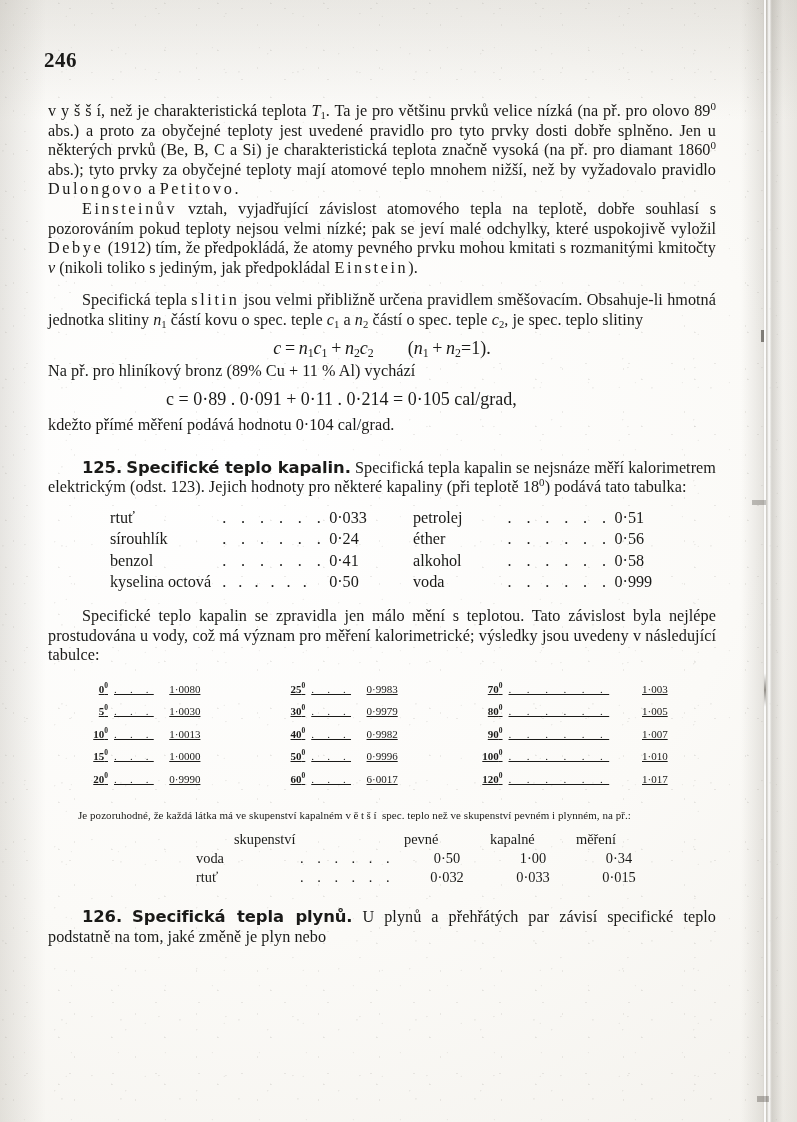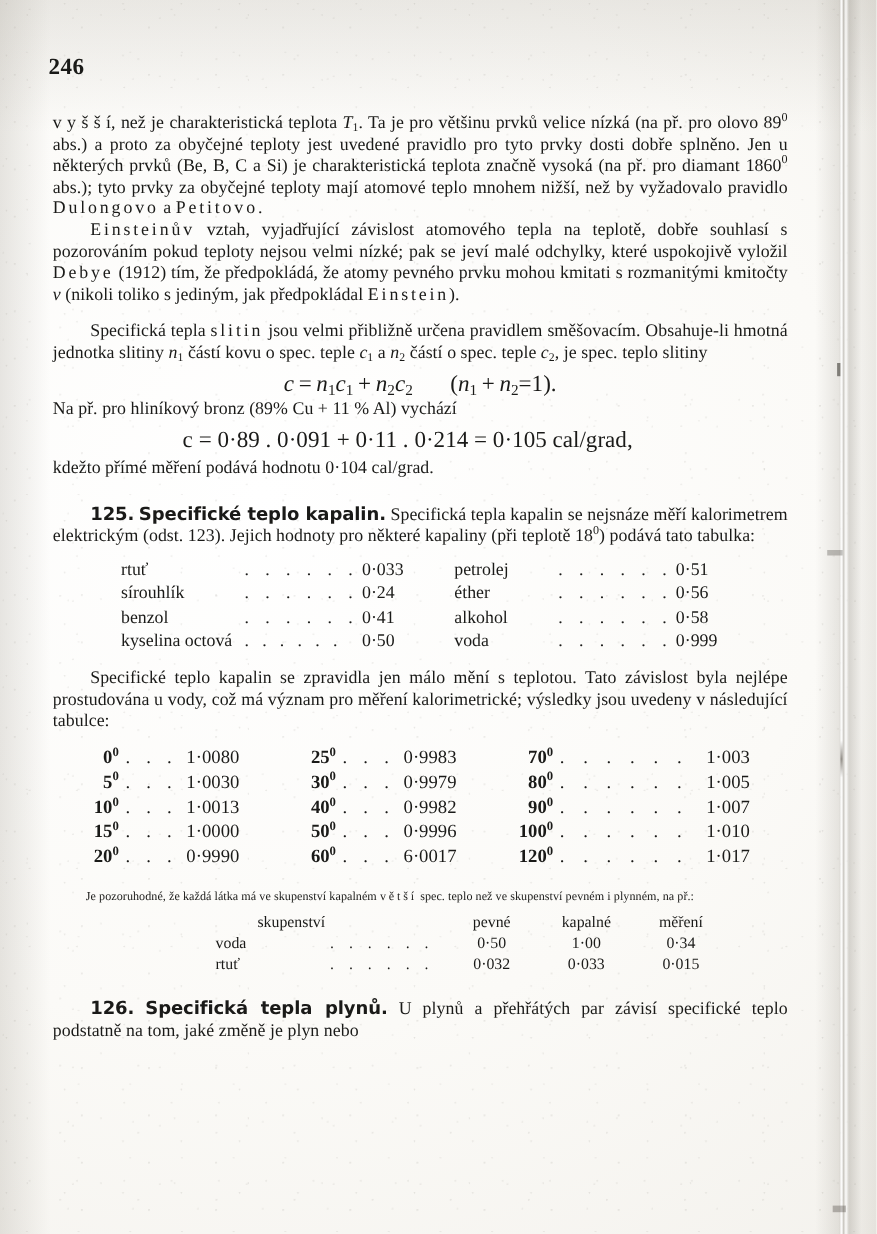--- a/index.html
+++ b/index.html
@@ -72,54 +72,54 @@
     position:absolute;left:48px;top:90px;width:668px;
   }
   p{margin:0;font-size:16.2px;line-height:19.6px;text-align:justify;
     text-align-last:left;letter-spacing:.05px;}
   p.ind{text-indent:34px;}
   .sp{letter-spacing:2.6px;}            
   i,em{font-style:italic;}
   sup{font-size:.68em;vertical-align:super;line-height:0;}
   sub{font-size:.66em;vertical-align:-.28em;line-height:0;}
 
-  .eq{margin:6px 0 2px;font-size:21px;line-height:22px;text-align:center;}
+  .eq{margin:6px 0 2px;font-size:18px;line-height:22px;text-align:center;}
   .eq.left-ind{text-align:left;padding-left:118px;}
   .eq .gap{display:inline-block;width:34px;}
 
   .head{font-family:"DejaVu Sans", sans-serif;font-weight:bold;
         font-size:16.4px;letter-spacing:-.1px;}
 
   
   .liq{margin-top:10px;margin-left:62px;width:566px;border-collapse:collapse;}
   .liq td{font-size:16.2px;line-height:21.5px;padding:0;vertical-align:baseline;
           white-space:nowrap;}
   .liq td.nm{width:118px;}
   .liq td.dots{letter-spacing:5.4px;color:#1a1a18;}
   .liq td.val{width:74px;text-align:left;padding-left:3px;}
   .liq td.gapcell{width:34px;}
 
   .wat{margin-top:12px;margin-left:14px;width:652px;border-collapse:collapse;}
-  .wat td{font-size:17px;line-height:22.5px;padding:0;white-space:nowrap;
-          vertical-align:baseline;}
+  .wat td{font-size:11px;line-height:22.5px;padding:0;white-space:nowrap;
+          vertical-align:baseline;text-decoration:underline;}
   .wat td.t{width:46px;text-align:right;font-weight:600;}
   .wat td.d{letter-spacing:5.2px;padding:0 2px 0 6px;}
   .wat td.v{width:72px;}
   .wat td.sep{width:18px;}
 
   .small{font-size:11px;line-height:17px;text-align:justify;text-align-last:left;}
   .small.ind{text-indent:30px;}
 
   .states{margin-top:7px;margin-left:148px;border-collapse:collapse;}
   .states td{font-size:14.4px;line-height:19px;padding:0;white-space:nowrap;
              vertical-align:baseline;}
   .states td.lbl{width:104px;}
   .states td.dd{letter-spacing:5px;width:104px;}
   .states td.c{width:86px;text-align:center;}
-  .states th{font-size:14.4px;font-weight:normal;padding:0 0 1px;text-align:center;}
+  .states th{font-size:14.4px;font-weight:normal;padding:0 0 1px;text-align:left;}
   .states th.h0{text-align:left;padding-left:38px;}
 
   .blur{filter:blur(.18px);}
 </style>
 </head>
 <body>
 
 <div class="paper"></div>
 <div class="speckle"></div>
 <div class="topshade"></div>

